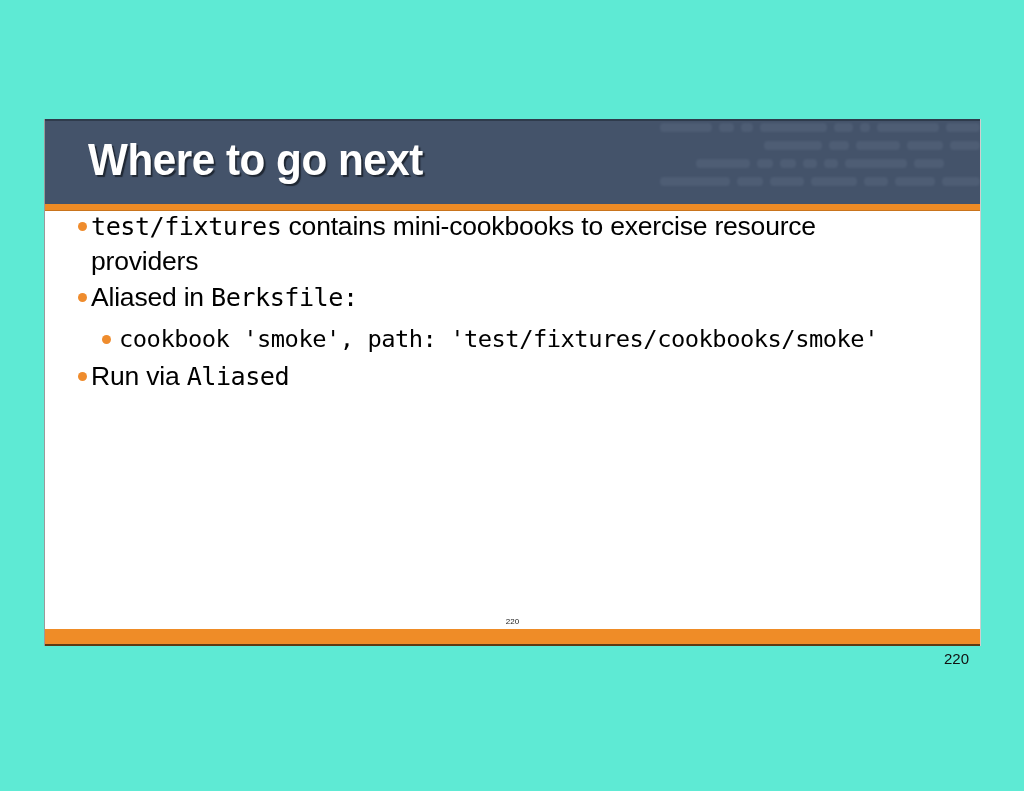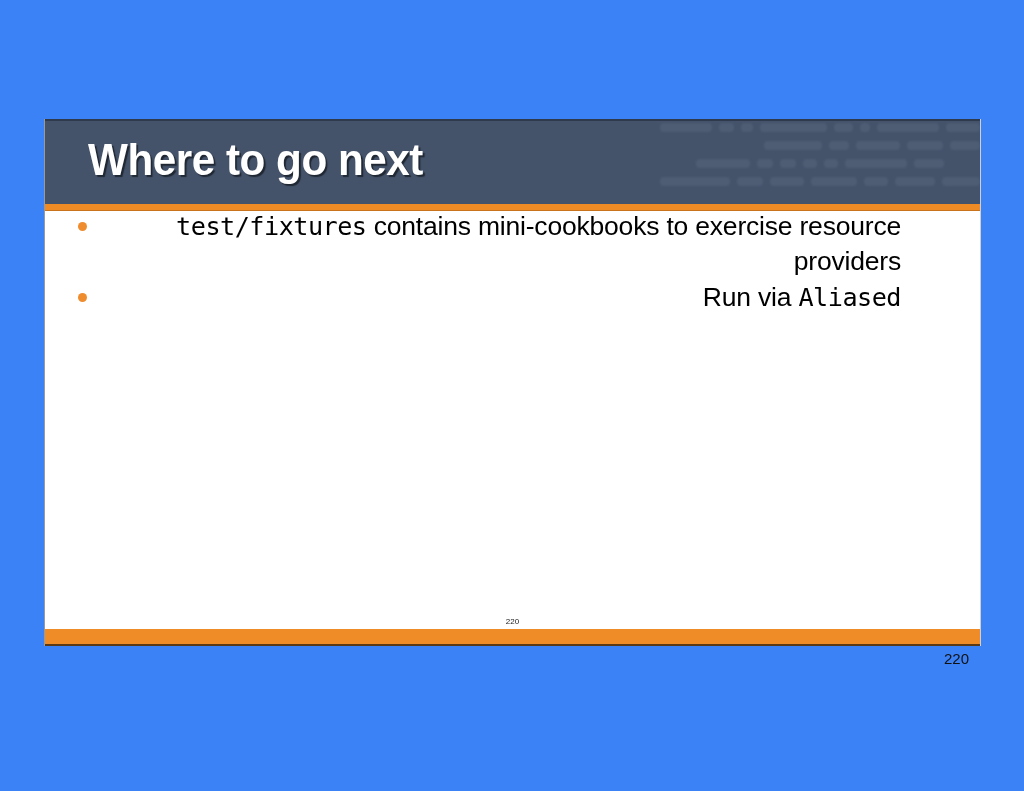--- a/index.html
+++ b/index.html
@@ -14,21 +14,21 @@
     overflow: hidden;
     font-family: "Liberation Sans", sans-serif;
     -webkit-font-smoothing: antialiased;
   }
 
   
   #page {
     position: relative;
     width: 1024px;
     height: 791px;
-    background: #3b82f6;
+    background: #5eead4;
   }
 
   
   #slide {
     position: absolute;
     left: 44px;
     top: 119px;
     width: 937px;
     height: 527px;
     background: #ffffff;
@@ -133,21 +133,20 @@
     left: 33px;
     top: 13px;
     width: 9px;
     height: 9px;
     border-radius: 50%;
     background: #ef8c2d;
   }
   li.bullet .txt {
     display: block;
     max-width: 810px;
-    text-align: right;
   }
 
   
   ul.sub {
     list-style: none;
     margin: 6px 0 0 0;
     padding: 0;
   }
   li.subbullet {
     position: relative;
@@ -252,20 +251,30 @@
     <div class="rule-top"></div>
 
     <div class="slide-body">
       <ul class="bullets">
           <li class="bullet">
             <span class="dot"></span>
             <span class="txt"><code>test/fixtures</code><span> contains mini-cookbooks to exercise resource providers</span></span>
           </li>
           <li class="bullet">
             <span class="dot"></span>
+            <span class="txt"><span>Aliased in </span><code>Berksfile:</code></span>
+            <ul class="sub">
+              <li class="subbullet">
+                <span class="dot"></span>
+                <span class="txt"><code>cookbook 'smoke', path: 'test/fixtures/cookbooks/smoke'</code></span>
+              </li>
+            </ul>
+          </li>
+          <li class="bullet">
+            <span class="dot"></span>
             <span class="txt"><span>Run via </span><code>Aliased</code></span>
           </li>
         </ul>
     </div>
 
     <div class="slide-pagenum">220</div>
 
     <div class="rule-bottom"></div>
   </div>
 

